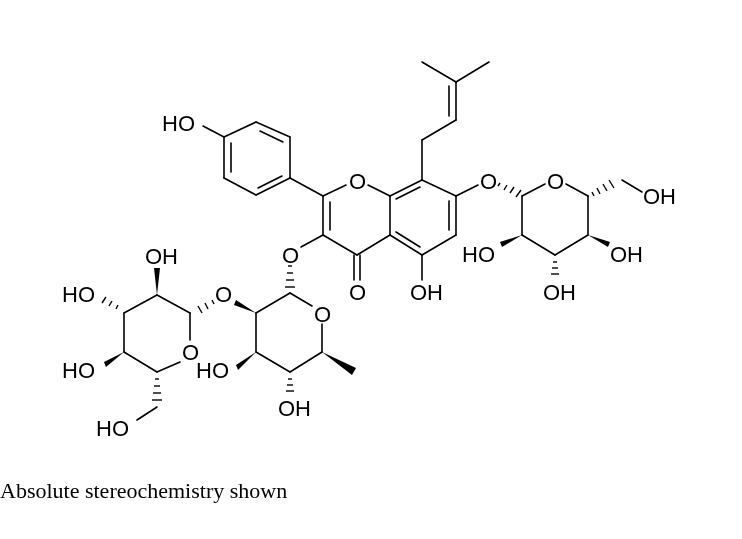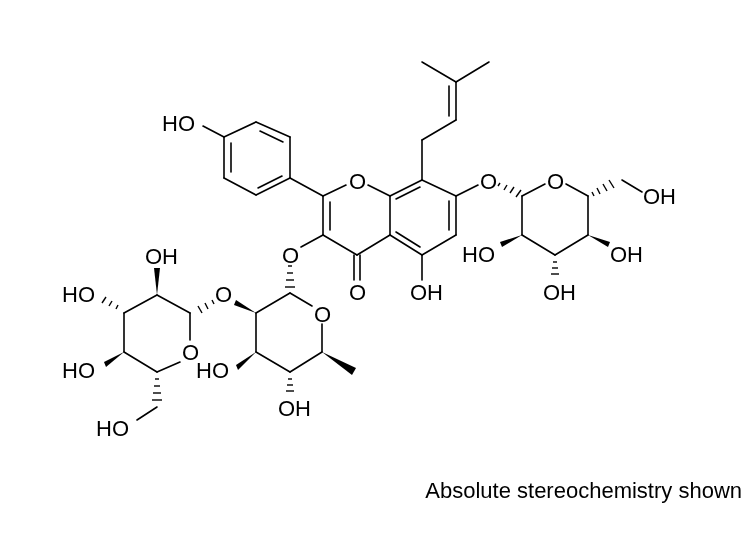--- a/index.html
+++ b/index.html
@@ -2,21 +2,21 @@
 <html><head>
 <meta charset="utf-8">
 <style>
   html, body { margin:0; padding:0; background:#ffffff; }
   body { width:742px; height:539px; position:relative; overflow:hidden; font-family:"Liberation Sans", sans-serif; }
   #structure { position:absolute; left:0; top:0; width:742px; height:539px; }
   .bond { stroke:#000; stroke-width:1.6; fill:none; stroke-linecap:round; }
   .wedge { fill:#000; stroke:none; }
   .hash { stroke:#000; stroke-width:1.4; }
   .atom { font-family:"Liberation Sans", sans-serif; font-size:22px; fill:#000; }
-  #caption { position:absolute; left:0; width:742px; top:478px; text-align:right; font-size:22px; color:#000; font-family:Liberation Sans, sans-serif; }
+  #caption { position:absolute; left:0; width:742px; top:478px; text-align:left; font-size:22px; color:#000; font-family:Liberation Serif, serif; }
 </style>
 </head>
 <body>
 
 <svg id="structure" viewBox="0 0 742 539" xmlns="http://www.w3.org/2000/svg">
 
   <g>
     <line class="bond" x1="224" y1="137" x2="256" y2="122"></line>
     <line class="bond" x1="256" y1="122" x2="290" y2="137"></line>
     <line class="bond" x1="290" y1="137" x2="290" y2="178"></line>

